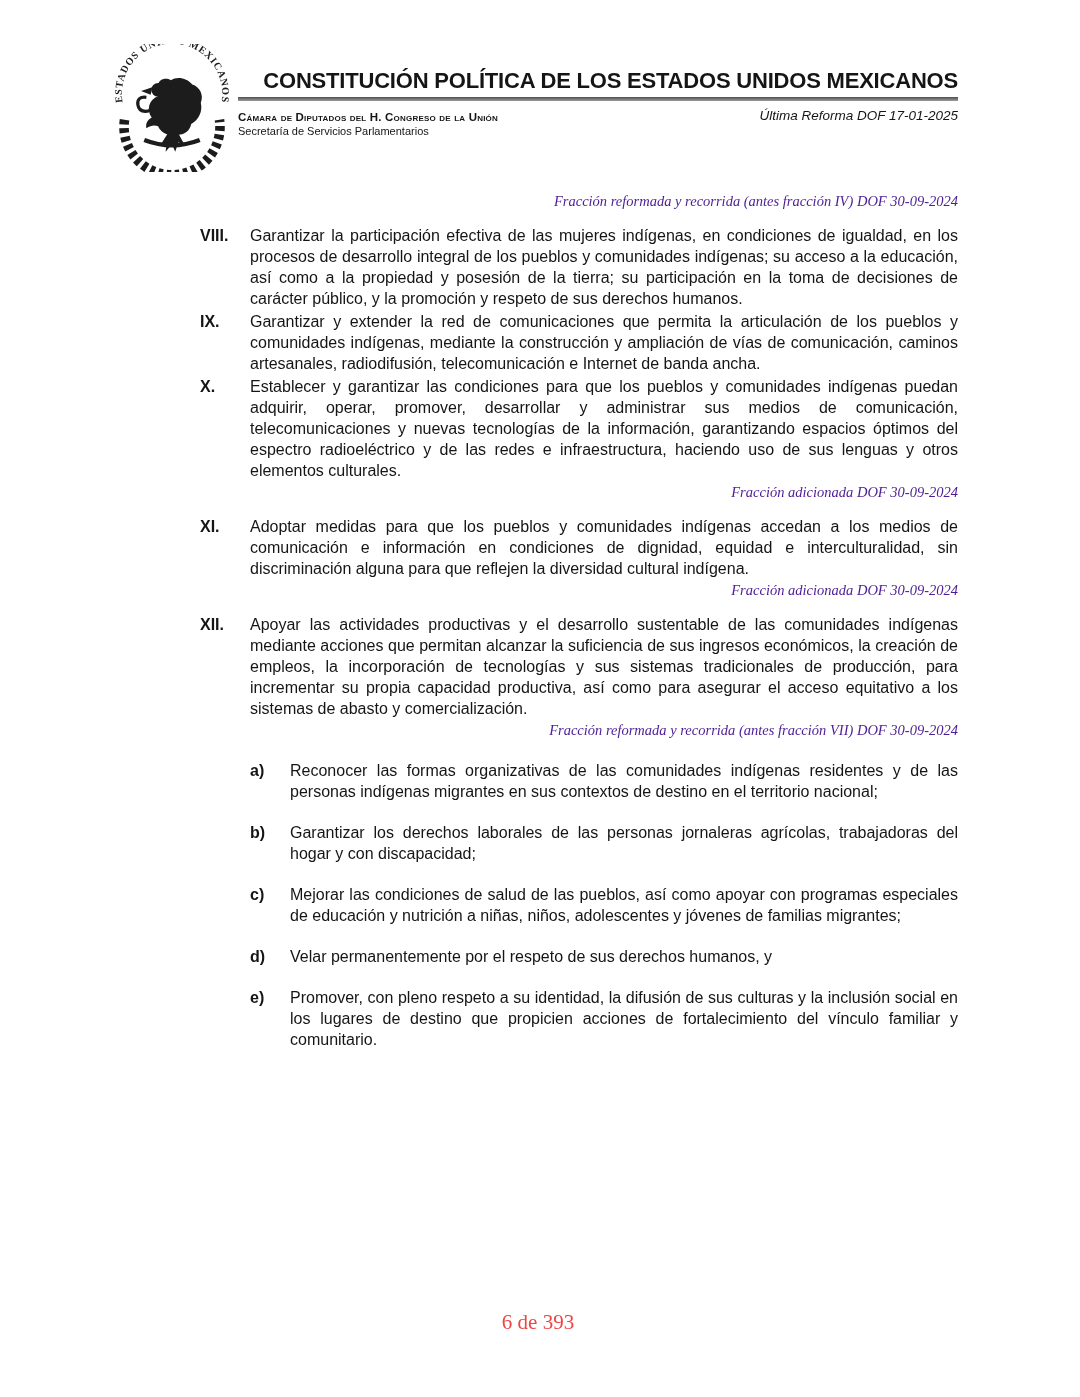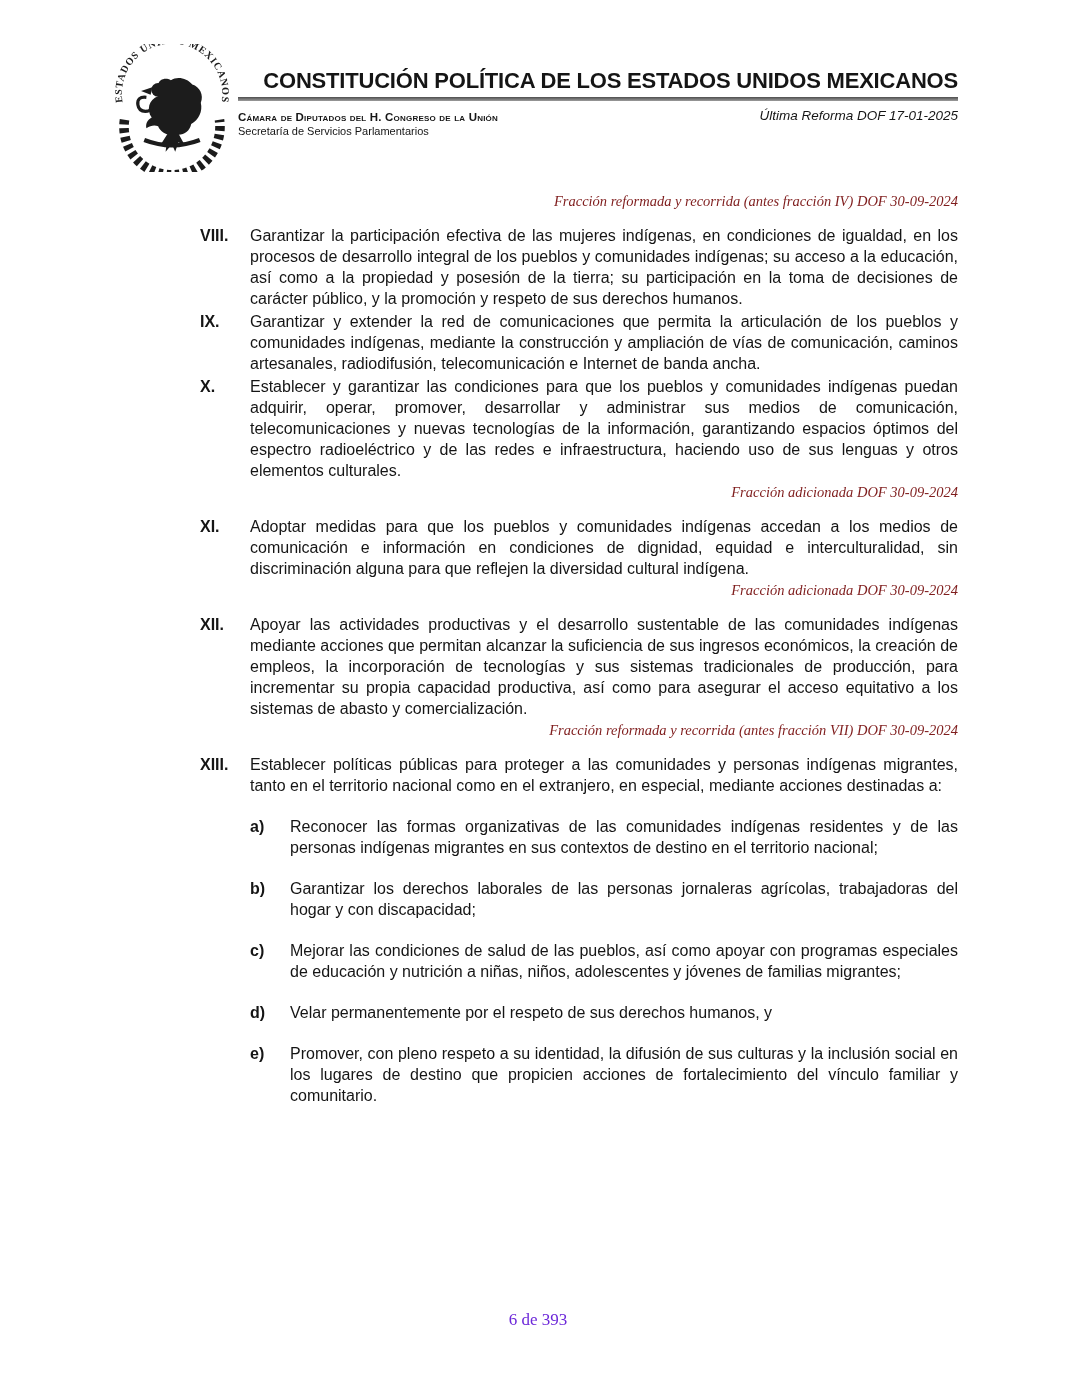--- a/index.html
+++ b/index.html
@@ -69,21 +69,21 @@
     width: 758px;
     font-size: 16px;
     line-height: 21px;
   }
   .annotation {
     text-align: right;
     font-family: "Liberation Serif", serif;
     font-style: italic;
     font-size: 14.5px;
     line-height: 19px;
-    color: #7f1d1d;
+    color: #4c1d95;
     margin: 2px 0 14px 0;
   }
   .fraction {
     display: flex;
     margin: 0 0 2px 0;
   }
   .fraction .label {
     flex: 0 0 50px;
     width: 50px;
     font-weight: 700;
@@ -107,22 +107,22 @@
   }
 
   
   .footer {
     position: absolute;
     left: 0;
     right: 4px;
     top: 1310px;
     text-align: center;
     font-family: "Liberation Serif", serif;
-    font-size: 17px;
-    color: #6d28d9;
+    font-size: 21px;
+    color: #ef4444;
   }
 </style>
 </head>
 <body>
 
 <div class="page">
 
   <svg class="seal" viewBox="0 0 120 120" aria-hidden="true">
     <defs>
       <path id="arcTop" d="M 13.7,54.8 A 47,47 0 1 1 106.3,54.8" fill="none"></path>
@@ -171,24 +171,20 @@
       <div class="fraction">
         <span class="label">XI.</span>
         <span class="text">Adoptar medidas para que los pueblos y comunidades indígenas accedan a los medios de comunicación e información en condiciones de dignidad, equidad e interculturalidad, sin discriminación alguna para que reflejen la diversidad cultural indígena.</span>
       </div>
       <div class="annotation">Fracción adicionada DOF 30-09-2024</div>
       <div class="fraction">
         <span class="label">XII.</span>
         <span class="text">Apoyar las actividades productivas y el desarrollo sustentable de las comunidades indígenas mediante acciones que permitan alcanzar la suficiencia de sus ingresos económicos, la creación de empleos, la incorporación de tecnologías y sus sistemas tradicionales de producción, para incrementar su propia capacidad productiva, así como para asegurar el acceso equitativo a los sistemas de abasto y comercialización.</span>
       </div>
       <div class="annotation">Fracción reformada y recorrida (antes fracción VII) DOF 30-09-2024</div>
-      <div class="fraction">
-        <span class="label">XIII.</span>
-        <span class="text">Establecer políticas públicas para proteger a las comunidades y personas indígenas migrantes, tanto en el territorio nacional como en el extranjero, en especial, mediante acciones destinadas a:</span>
-      </div>
       <div class="letter">
         <span class="label">a)</span>
         <span class="text">Reconocer las formas organizativas de las comunidades indígenas residentes y de las personas indígenas migrantes en sus contextos de destino en el territorio nacional;</span>
       </div>
       <div class="letter">
         <span class="label">b)</span>
         <span class="text">Garantizar los derechos laborales de las personas jornaleras agrícolas, trabajadoras del hogar y con discapacidad;</span>
       </div>
       <div class="letter">
         <span class="label">c)</span>

